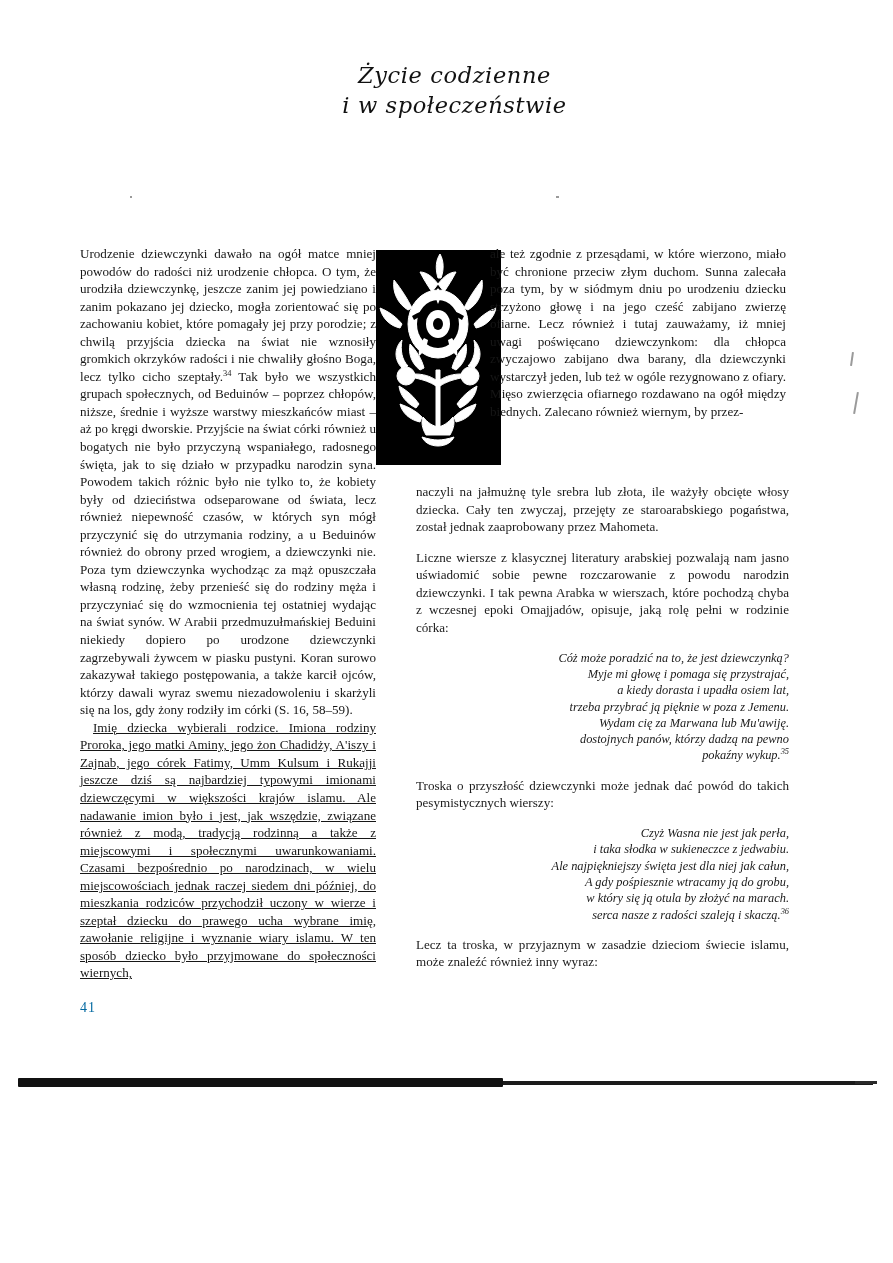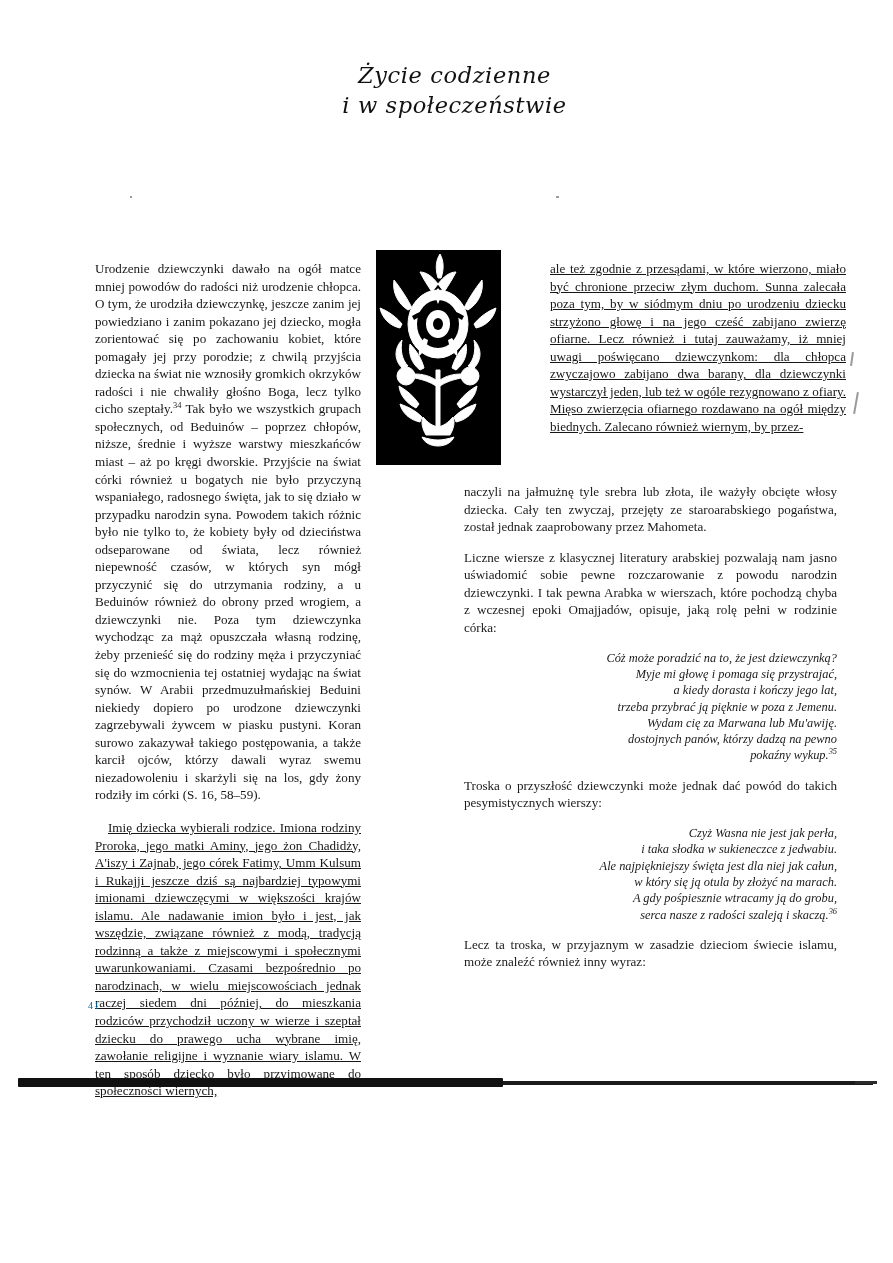--- a/index.html
+++ b/index.html
@@ -45,24 +45,24 @@
   .col {
     position: absolute;
     top: 245px;
     width: 296px;
     font-size: 13.1px;
     line-height: 17.55px;
     text-align: justify;
     color: #161616;
   }
   .col-left { left: 80px; }
-  .col-right { left: 535px; text-decoration: underline; }
+  .col-right { left: 490px; }
 
   .col p {
-    margin: 15px;
+    margin: 0;
     text-indent: 0;
   }
   .col p.ind { text-indent: 13px; text-decoration: underline; }
 
   
   .plate {
     position: absolute;
     left: 376px;
     top: 250px;
     width: 125px;
@@ -73,21 +73,21 @@
   .plate svg { display: block; }
 
   
   .col-right .top-block {
     width: 296px;
   }
 
   
   .spanner {
     position: absolute;
-    left: 464px;
+    left: 416px;
     width: 373px;
     font-size: 13.1px;
     line-height: 17.55px;
     text-align: justify;
   }
 
   
   .verse {
     font-style: italic;
     font-size: 12.4px;
@@ -99,23 +99,23 @@
 
   sup {
     font-size: 8.4px;
     vertical-align: super;
     line-height: 0;
   }
 
   
   .folio {
     position: absolute;
-    left: 88px;
+    left: 80px;
     top: 1000px;
-    font-size: 10px;
+    font-size: 14px;
     letter-spacing: 1px;
     color: #0369a1;
   }
 
   
   .rule-thick {
     position: absolute;
     left: 18px;
     top: 1078px;
     width: 485px;
@@ -220,35 +220,35 @@
     <p class="top-block">ale też zgodnie z przesądami, w które wierzono, miało być chronione przeciw złym duchom. Sunna zalecała poza tym, by w siódmym dniu po urodzeniu dziecku strzyżono głowę i na jego cześć zabijano zwierzę ofiarne. Lecz również i tutaj zauważamy, iż mniej uwagi poświęcano dziewczynkom: dla chłopca zwyczajowo zabijano dwa barany, dla dziewczynki wystarczył jeden, lub też w ogóle rezygnowano z ofiary. Mięso zwierzęcia ofiarnego rozdawano na ogół między biednych. Zalecano również wiernym, by przez-</p>
   </div>
 
   <div class="spanner" style="top:470px;">
     <p>naczyli na jałmużnę tyle srebra lub złota, ile ważyły obcięte włosy dziecka. Cały ten zwyczaj, przejęty ze staroarabskiego pogaństwa, został jednak zaaprobowany przez Mahometa.</p>
     <p class="ind">Liczne wiersze z klasycznej literatury arabskiej pozwalają nam jasno uświadomić sobie pewne rozczarowanie z powodu narodzin dziewczynki. I tak pewna Arabka w wierszach, które pochodzą chyba z wczesnej epoki Omajjadów, opisuje, jaką rolę pełni w rodzinie córka:</p>
 
     <div class="verse">
       <div>Cóż może poradzić na to, że jest dziewczynką?</div>
       <div>Myje mi głowę i pomaga się przystrajać,</div>
-      <div>a kiedy dorasta i kończy jego lat,</div>
+      <div>a kiedy dorasta i upadła osiem lat,</div>
       <div>trzeba przybrać ją pięknie w poza z Jemenu.</div>
       <div>Wydam cię za Marwana lub Mu'awiję.</div>
       <div>dostojnych panów, którzy dadzą na pewno</div>
       <div><span>pokaźny wykup.</span><sup>35</sup></div>
     </div>
 
     <p>Troska o przyszłość dziewczynki może jednak dać powód do takich pesymistycznych wierszy:</p>
 
     <div class="verse">
       <div>Czyż Wasna nie jest jak perła,</div>
       <div>i taka słodka w sukieneczce z jedwabiu.</div>
       <div>Ale najpiękniejszy święta jest dla niej jak całun,</div>
+      <div>A gdy pośpiesznie wtracamy ją do grobu,</div>
       <div>w który się ją otula by złożyć na marach.</div>
-      <div>A gdy pośpiesznie wtracamy ją do grobu,</div>
       <div><span>serca nasze z radości szaleją i skaczą.</span><sup>36</sup></div>
     </div>
 
     <p>Lecz ta troska, w przyjaznym w zasadzie dzieciom świecie islamu, może znaleźć również inny wyraz:</p>
   </div>
 
   <div class="folio">41</div>
 
   <div class="rule-thick"></div>
   <div class="rule-thin"></div>

